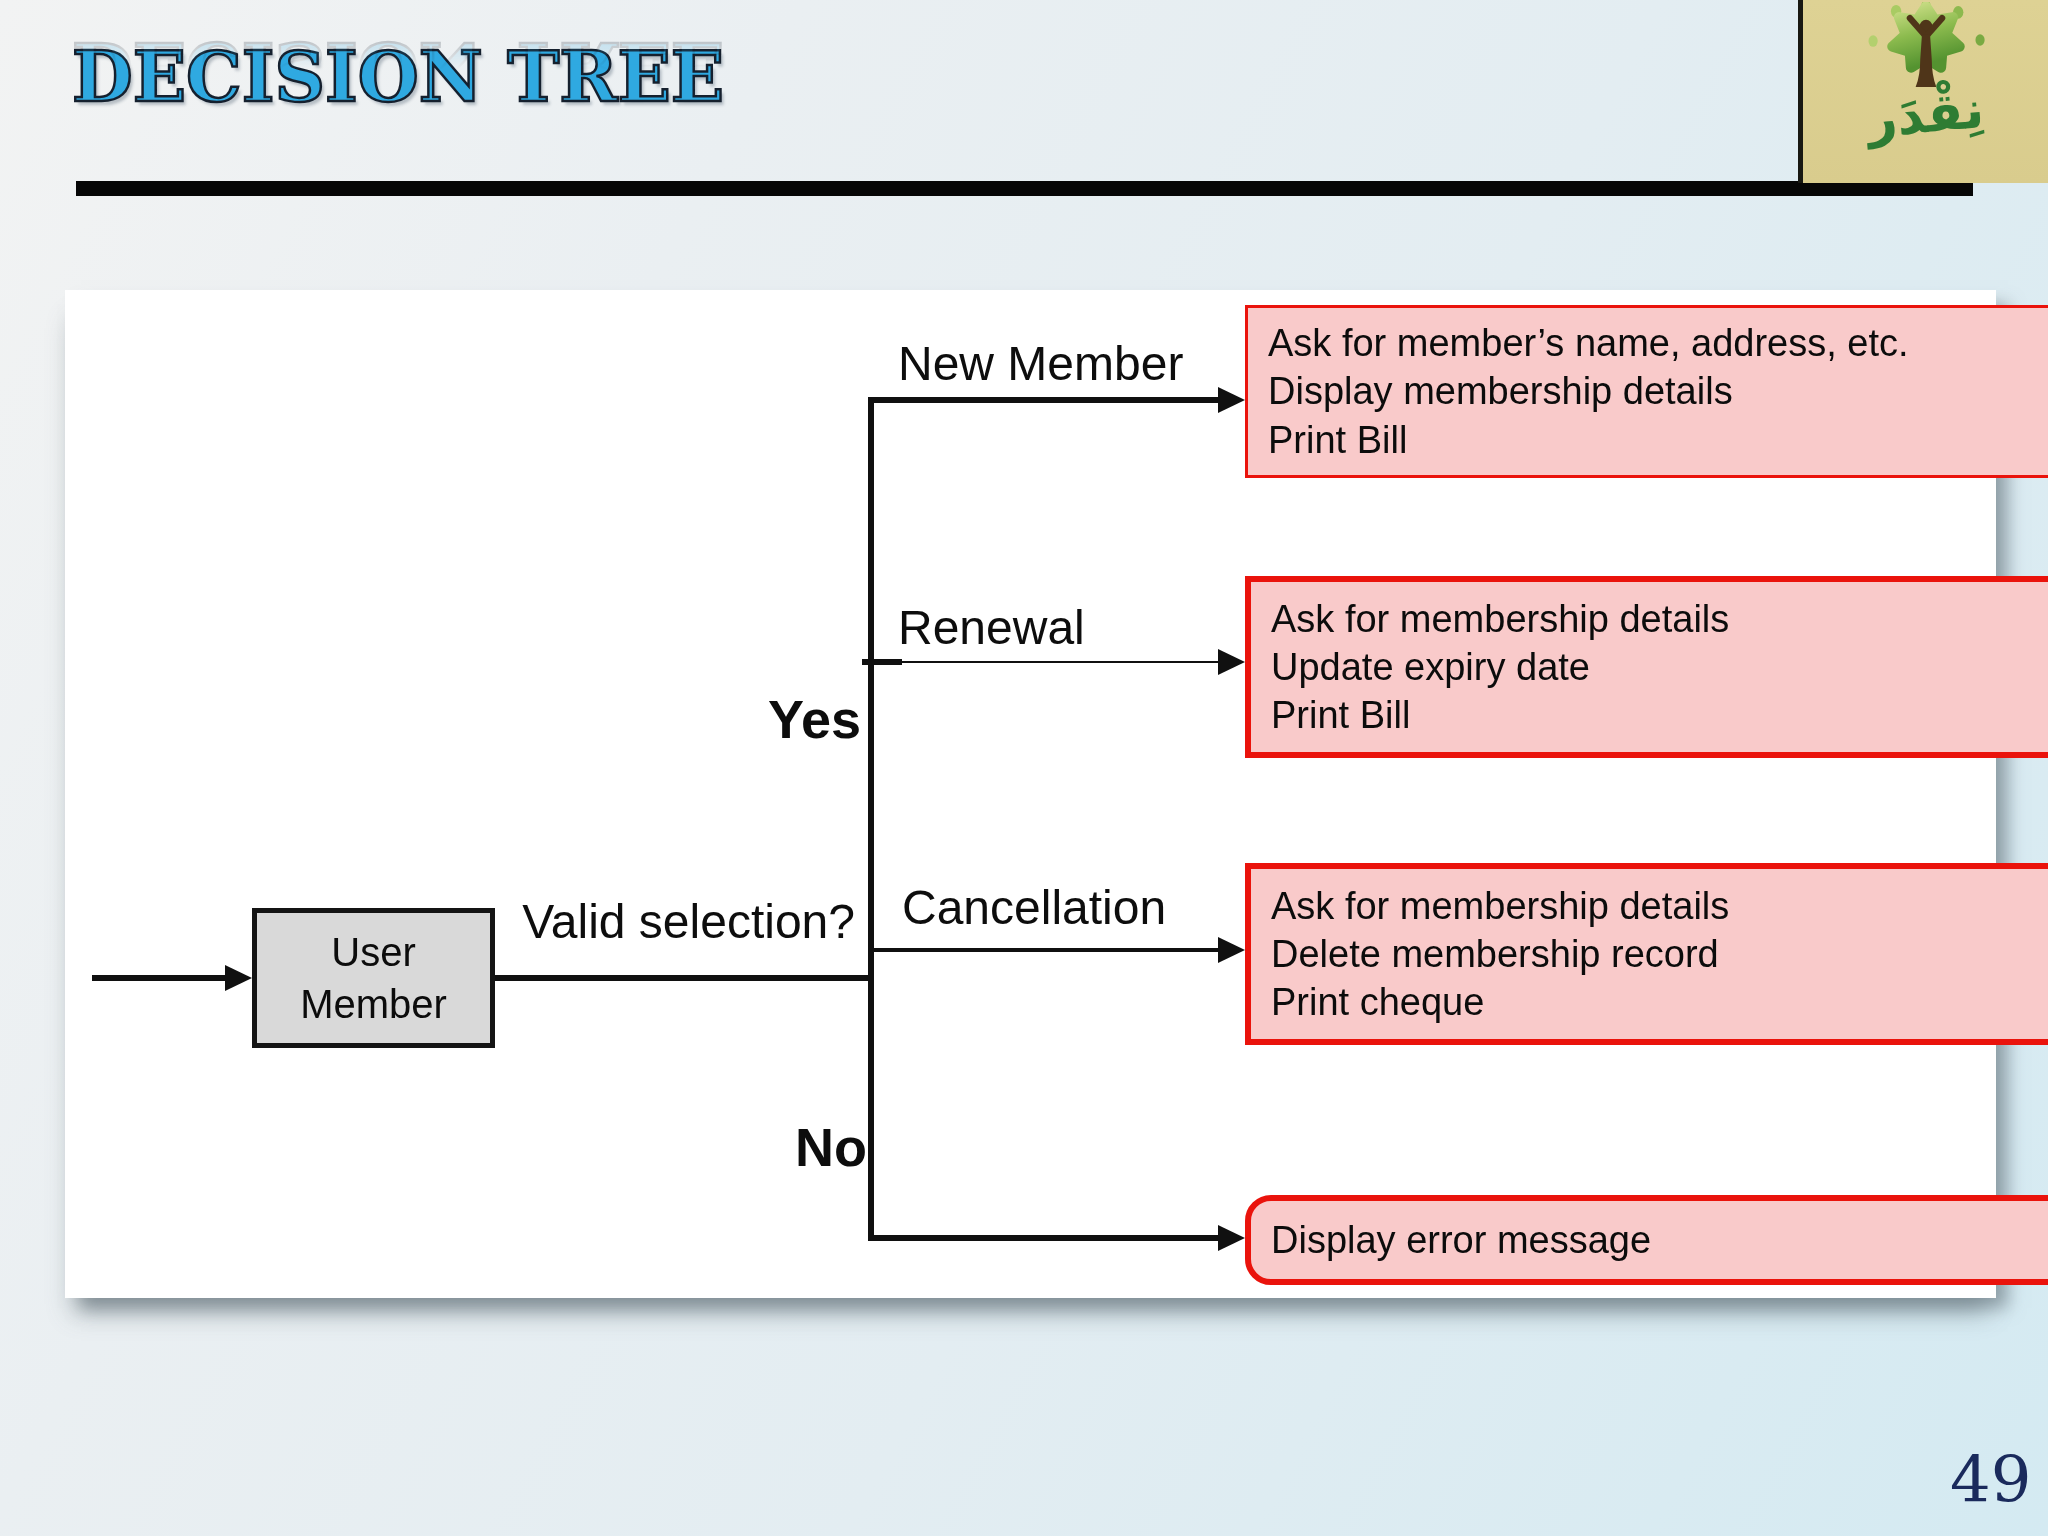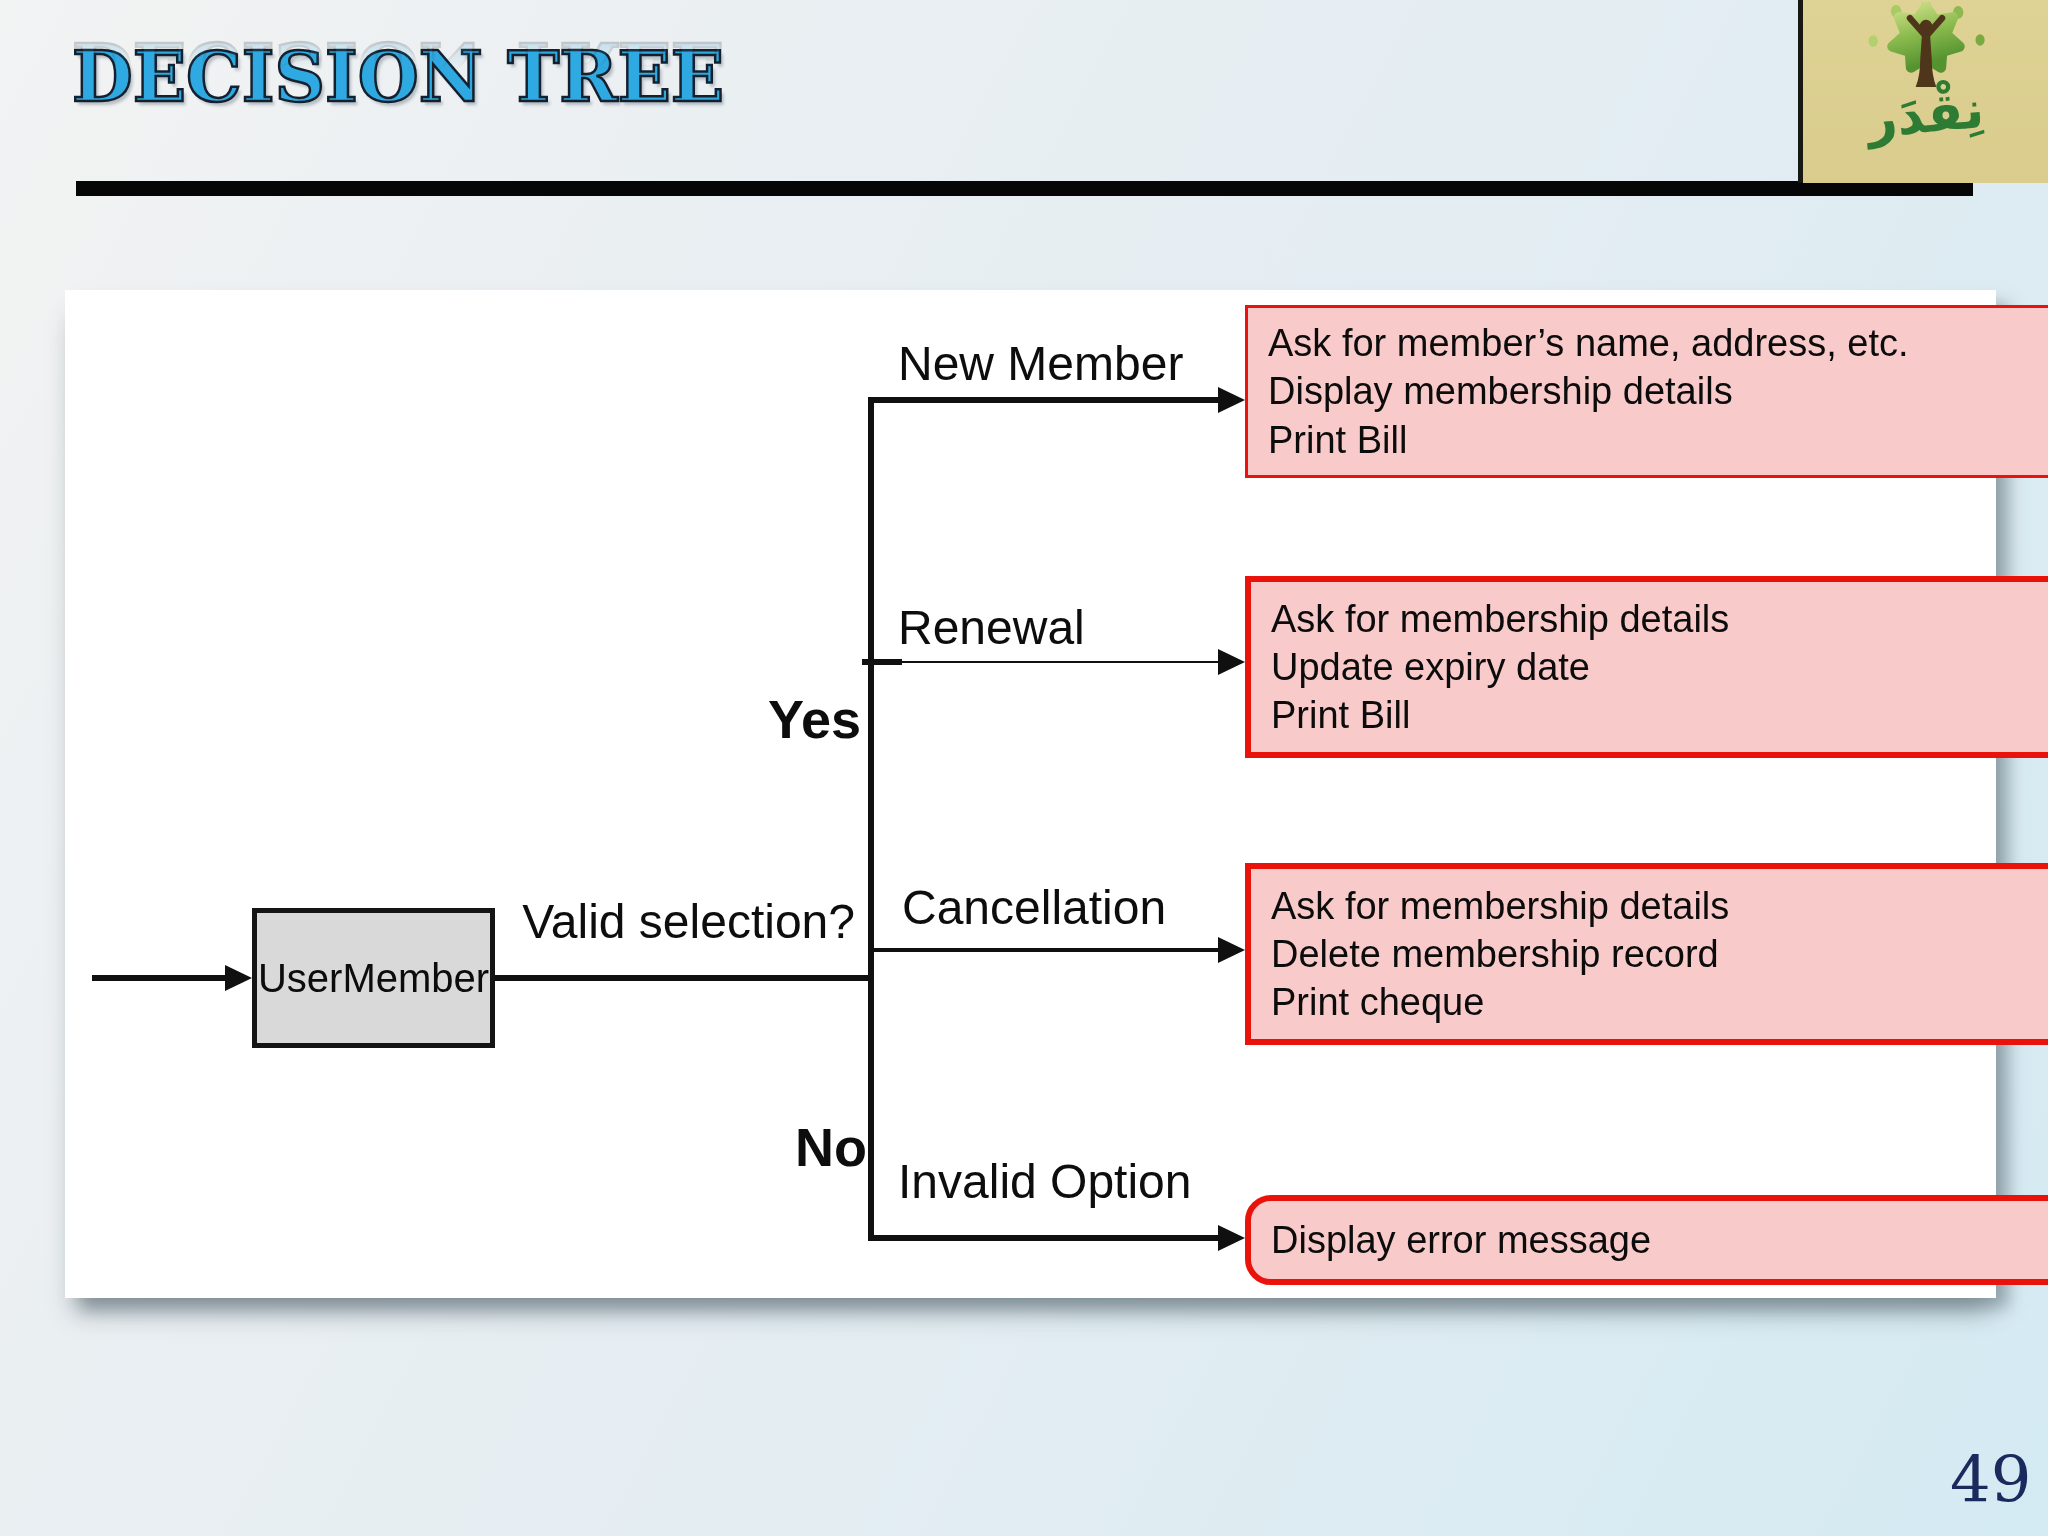--- a/index.html
+++ b/index.html
@@ -59,21 +59,21 @@
   .hline,.vline{ position:absolute; background:#101010; }
   .arrowhead{
     position:absolute; width:0; height:0;
     border-top:13px solid transparent; border-bottom:13px solid transparent;
     border-left:27px solid #101010;
   }
 
   .node-user-output{
     position:absolute; left:187px; top:618px; width:243px; height:140px;
     background:#d9d9d9; border:5px solid #141414;
-    display:flex; align-items:center; justify-content:center;
+    display:flex; flex-direction:column; align-items:center; justify-content:center;
     font-size:40px; line-height:1.3; color:#0c0c0c;
   }
 
   .diagram-label{
     position:absolute; font-size:48px; color:#0d0d0d; white-space:nowrap; line-height:1;
   }
   .question-label{ text-align:right; }
   .yn-label{ position:absolute; font-size:54px; font-weight:bold; color:#0d0d0d; line-height:1;margin-left:48px; }
 
   .action-box{
@@ -168,21 +168,20 @@
 
     <div class="diagram-label" style="left:837px; top:594px;">Cancellation</div>
     <div class="hline" style="left:803px; top:658px; width:351px; height:4px;"></div>
     <div class="arrowhead" style="left:1153px; top:647px;"></div>
     <div class="action-box" style="top:573px; height:182px;">
       <div class="box-line">Ask for membership details</div>
       <div class="box-line">Delete membership record</div>
       <div class="box-line">Print cheque</div>
     </div>
 
-    <div class="diagram-label" style="left:833px; top:868px;">Invalid Option</div>
     <div class="hline" style="left:803px; top:945px; width:351px; height:6px;"></div>
     <div class="arrowhead" style="left:1153px; top:935px;"></div>
     <div class="action-box" style="top:905px; height:90px;border-radius:26px;">
       <div class="box-line">Display error message</div>
     </div>
 
   </div>
 
   <div class="page-number">49</div>
 

